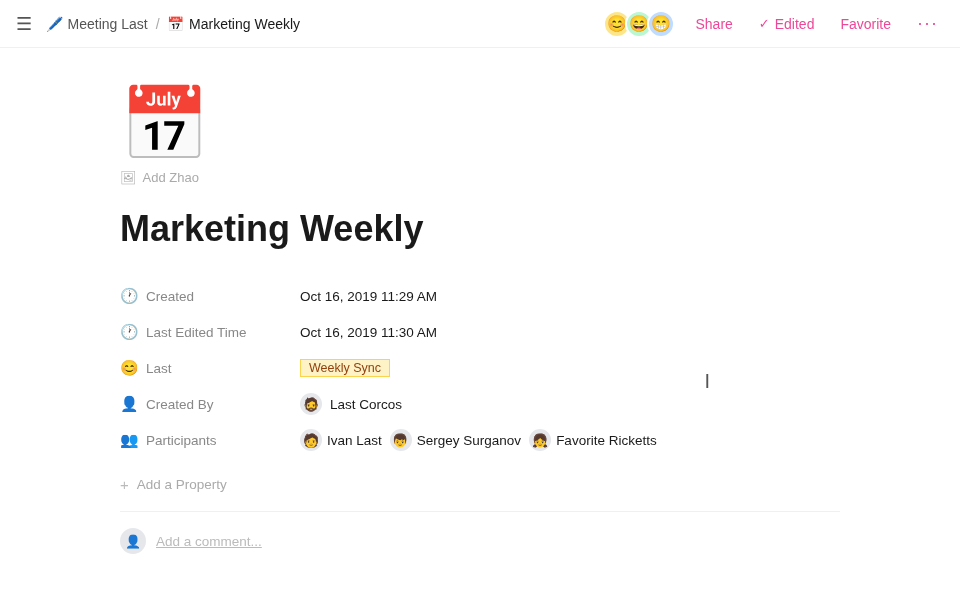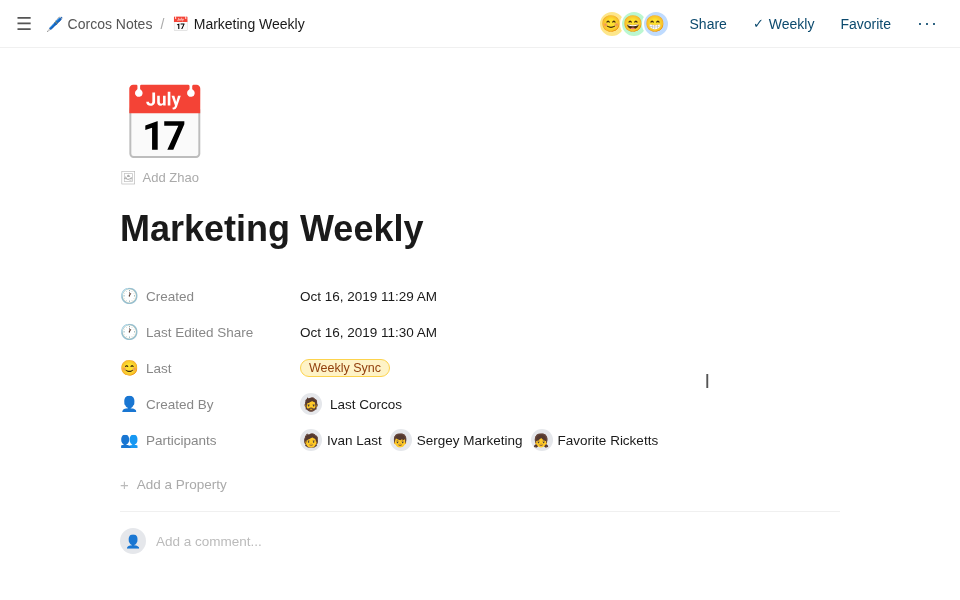--- a/index.html
+++ b/index.html
@@ -72,21 +72,21 @@
     }
     .avatar-bubble:first-child { margin-left: 0; }
 
     .topbar-btn {
       display: flex;
       align-items: center;
       gap: 5px;
       background: none;
       border: none;
       cursor: pointer;
-      color: #0c4a6e;
+      color: #ec4899;
       font-size: 14px;
       padding: 4px 6px;
       border-radius: 4px;
     }
     .more-icon { font-size: 18px; letter-spacing: 1px; }
 
     
     .main {
       padding: 40px 120px 40px 120px;
       overflow-y: auto;
@@ -158,21 +158,21 @@
       align-items: center;
       gap: 8px;
       flex-wrap: wrap;
     }
 
     
     .tag-badge {
       background: #fef3c7;
       color: #92400e;
       border: 1px solid #fcd34d;
-      border-radius: 9px;
+      border-radius: 0;
       padding: 1px 8px;
       font-size: 12.5px;
       font-weight: 500;
     }
 
     
     .inline-avatar {
       width: 22px;
       height: 22px;
       border-radius: 50%;
@@ -222,20 +222,21 @@
       background: #e5e7eb;
       display: flex;
       align-items: center;
       justify-content: center;
       font-size: 13px;
     }
     .comment-input-fake {
       color: #bbb;
       font-size: 13.5px;
       cursor: text;
+      text-decoration: underline;
     }
     @keyframes blink { 50% { opacity: 0; } }
 
     
     .ibeam {
       position: fixed;
       right: 250px;
       top: 370px;
       font-size: 20px;
       color: #555;
@@ -247,40 +248,40 @@
     }
   </style>
 </head>
 <body>
 
 <div class="topbar">
   <div class="topbar-left">
     <span class="hamburger-icon">☰</span>
     <div class="breadcrumb-item">
       <span>🖊️</span>
-      <span>Corcos Notes</span>
+      <span>Meeting Last</span>
     </div>
     <span class="breadcrumb-sep">/</span>
     <div class="breadcrumb-item">
       <span>📅</span>
       <span class="breadcrumb-current">Marketing Weekly</span>
     </div>
   </div>
   <div class="topbar-right">
     <div class="avatar-group">
       <div class="avatar-bubble" style="background:#fde68a;">😊</div>
       <div class="avatar-bubble" style="background:#bbf7d0;">😄</div>
       <div class="avatar-bubble" style="background:#bfdbfe;">😁</div>
     </div>
     <button class="topbar-btn">
       <span>Share</span>
     </button>
     <button class="topbar-btn">
       <span class="checkmark-icon">✓</span>
-      <span>Weekly</span>
+      <span>Edited</span>
     </button>
     <button class="topbar-btn">
       <span>Favorite</span>
     </button>
     <button class="topbar-btn">
       <span class="more-icon">···</span>
     </button>
   </div>
 </div>
 
@@ -303,21 +304,21 @@
         <span>Created</span>
       </div>
       <div class="prop-value">
         <span>Oct 16, 2019 11:29 AM</span>
       </div>
     </div>
 
     <div class="prop-row">
       <div class="prop-label">
         <span class="prop-icon">🕐</span>
-        <span>Last Edited Share</span>
+        <span>Last Edited Time</span>
       </div>
       <div class="prop-value">
         <span>Oct 16, 2019 11:30 AM</span>
       </div>
     </div>
 
     <div class="prop-row">
       <div class="prop-label">
         <span class="prop-icon">😊</span>
         <span>Last</span>
@@ -343,21 +344,21 @@
         <span class="prop-icon">👥</span>
         <span>Participants</span>
       </div>
       <div class="prop-value">
         <span class="participant-item">
           <span class="inline-avatar">🧑</span>
           <span>Ivan Last</span>
         </span>
         <span class="participant-item">
           <span class="inline-avatar">👦</span>
-          <span>Sergey Marketing</span>
+          <span>Sergey Surganov</span>
         </span>
         <span class="participant-item">
           <span class="inline-avatar">👧</span>
           <span>Favorite Ricketts</span>
         </span>
       </div>
     </div>
 
   </div>
 

